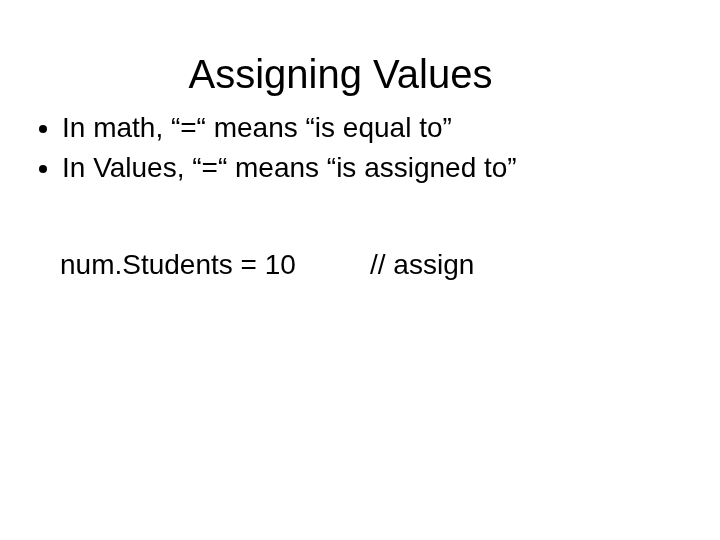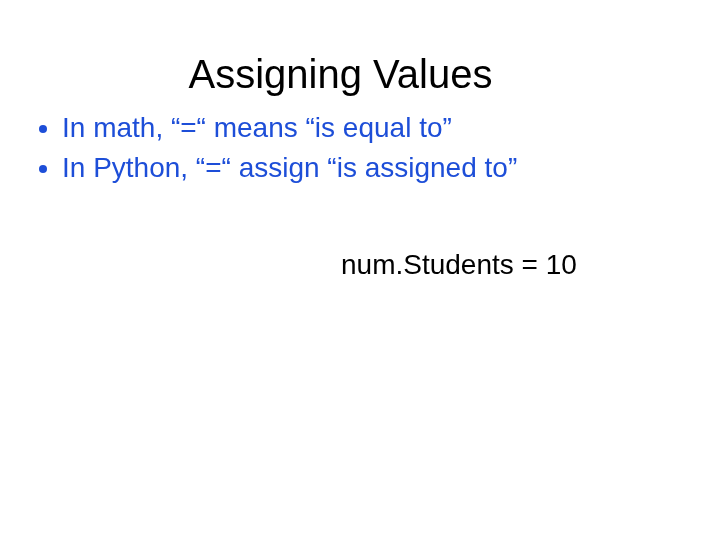--- a/index.html
+++ b/index.html
@@ -23,21 +23,21 @@
       font-size: 40px;
       margin: 0 0 12px 0;
       font-weight: normal;
       color: #000;
     }
     .bullets {
       list-style: disc;
       margin: 0 0 0 8px;
       padding-left: 24px;
       font-size: 28px;
-      color: #1d4ed8;
+      color: #000000;
     }
     .bullets li {
       margin: 2px 0;
       line-height: 1.35;
     }
     .spacer {
       height: 60px;
     }
     .code-block {
       font-size: 28px;
@@ -57,23 +57,24 @@
       flex: 1;
     }
   </style>
 </head>
 <body>
 
 <div class="slide">
   <h1 class="title">Assigning Values</h1>
   <ul class="bullets">
     <li>In math, “=“ means “is equal to”</li>
-    <li>In Python, “=“ assign “is assigned to”</li>
+    <li>In Values, “=“ means “is assigned to”</li>
   </ul>
   <div class="spacer"></div>
   <div class="code-block">
     <div class="code-row">
       <div class="code-left">num.Students = 10</div>
+      <div class="code-right">// assign</div>
     </div>
     <div class="code-row">
     </div>
   </div>
 </div>
 
 </body></html>

